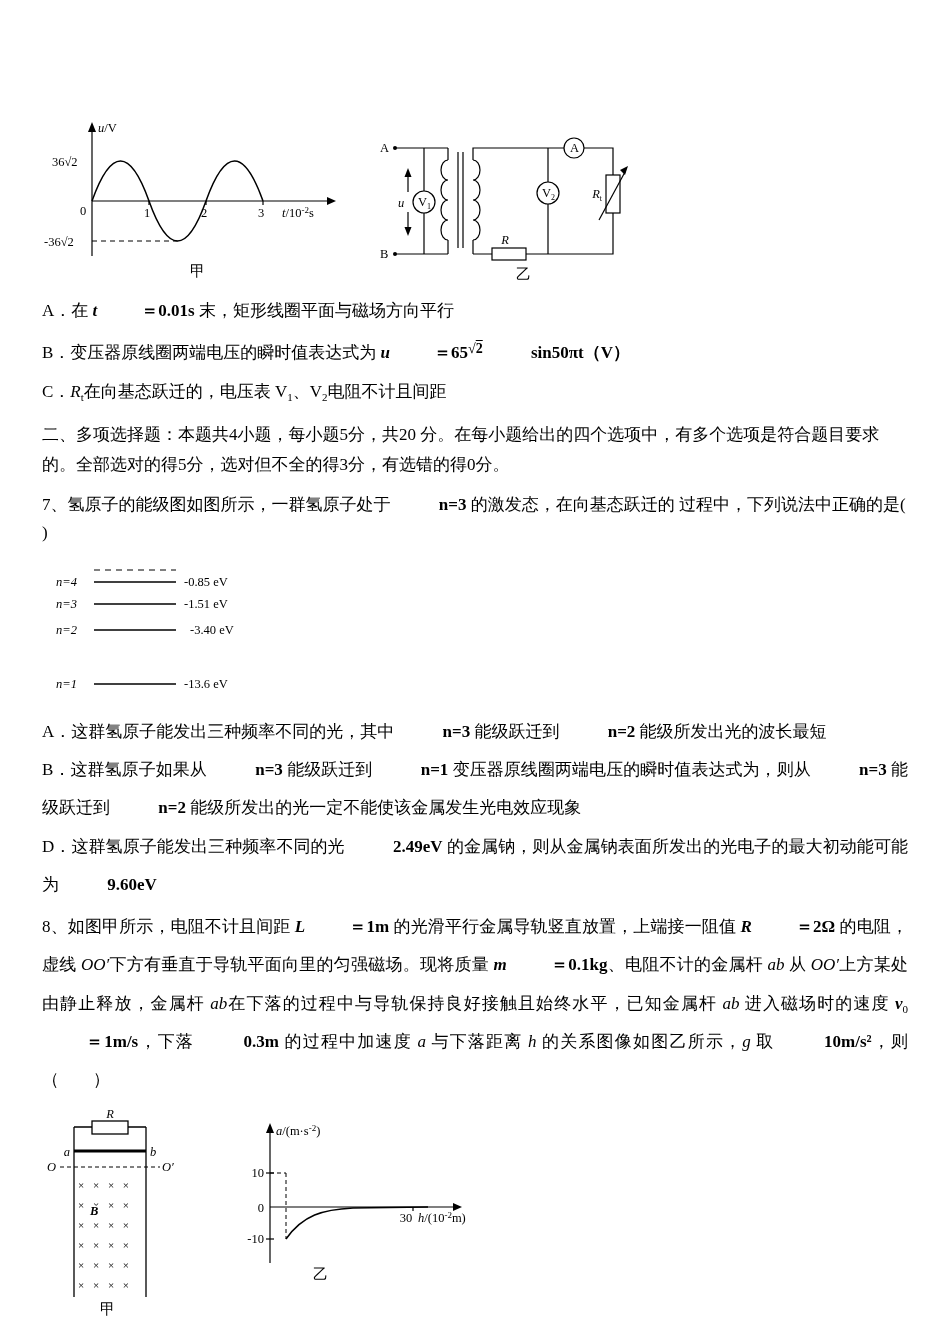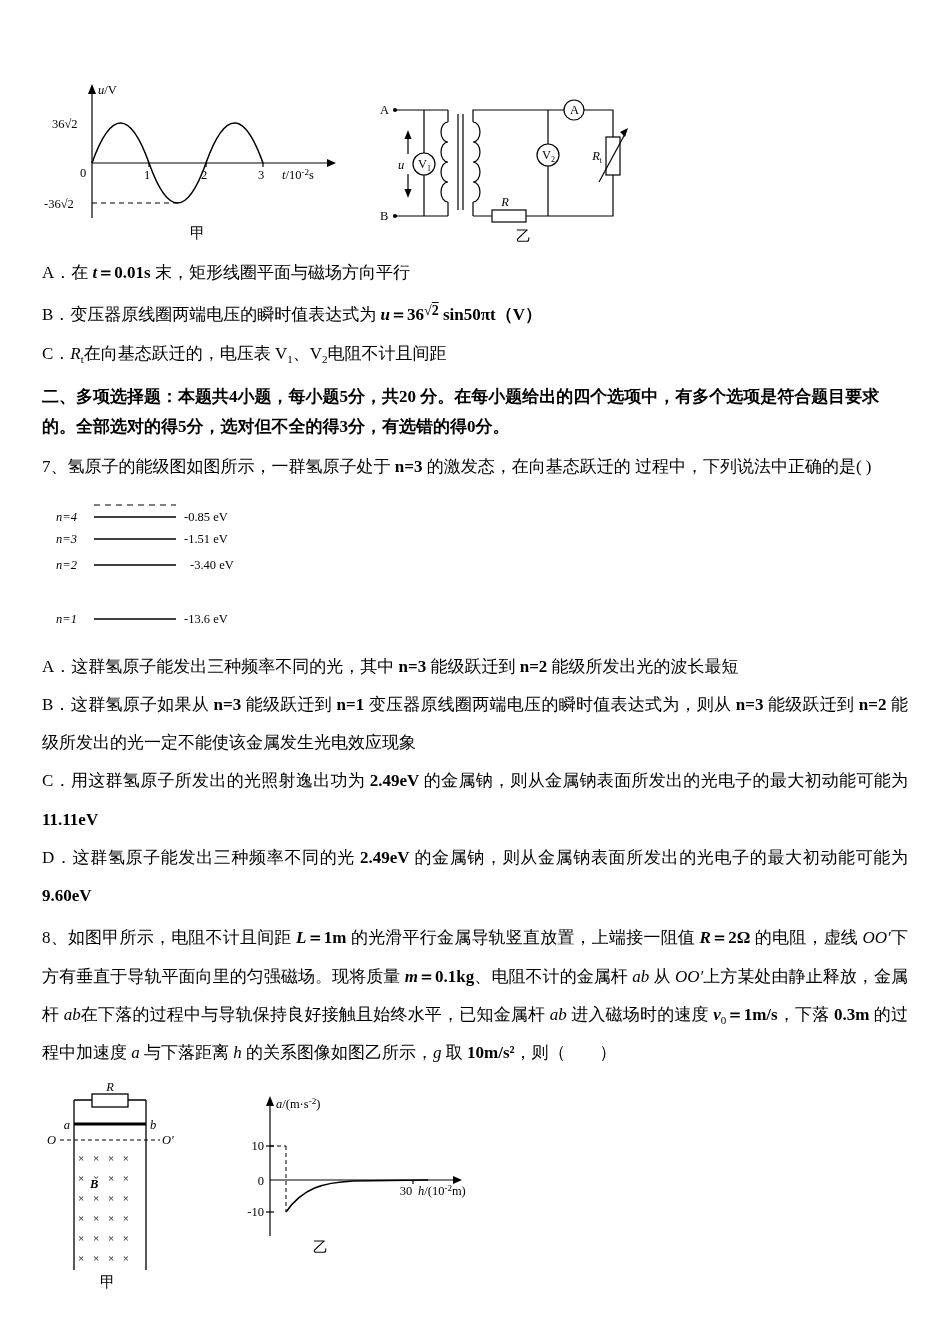--- a/index.html
+++ b/index.html
@@ -1,34 +1,34 @@
 <!DOCTYPE html>
 <html><head>
 <meta charset="utf-8">
 <style>
   * { margin:0; padding:0; box-sizing:border-box; }
   html,body { background:#fff; }
   body {
     width:950px; height:1344px; overflow:hidden; color:#000;
     font-family:"Liberation Serif", serif; font-size:17px;
   }
-  .page { padding:78px 42px 0 42px; }
+  .page { padding:116px 42px 0 42px; }
 
   .fig-row { display:flex; align-items:flex-start; gap:26px; margin-bottom:16px; }
   .fig-row2 { display:flex; align-items:flex-start; gap:14px; margin-top:4px; }
   .circuit-svg { margin-top:14px; }
   .graph2-svg { margin-top:10px; }
 
   .q6-opts p { margin-bottom:14px; line-height:1.5; }
-  .section-head { font-weight:bold; line-height:1.75; margin:10px 0 12px 0; }
+  .section-head { font-weight:normal; line-height:1.75; margin:10px 0 12px 0; }
   .stem { line-height:1.6; margin-bottom:6px; }
   .q7-opts p { line-height:2.25; margin:0; text-align:justify; }
   .q8-stem { line-height:2.25; margin:4px 0 6px 0; text-align:justify; }
 
-  .b { font-weight:bold; }
+  .b { font-weight:bold;margin-left:44px; }
   .i { font-style:italic; }
   .bi { font-style:italic; font-weight:bold; }
   sub { font-size:11px; }
   .sqrt { font-weight:bold; vertical-align:5px; font-size:14px; }
   .sqrt .ovl { text-decoration:overline; }
 
   svg { font-family:"Liberation Serif", serif; }
   svg text { fill:#000; font-size:12.5px; }
   svg text.it { font-style:italic; }
   svg text.cap { font-size:15px; }
@@ -99,21 +99,21 @@
       <text x="202" y="22">A</text>
       <text x="234" y="68" text-anchor="end"><tspan font-style="italic">R</tspan><tspan dy="3" font-size="8">t</tspan></text>
       <text x="137" y="114" text-anchor="middle" class="it">R</text>
       <text x="148" y="149" class="cap">乙</text>
     </svg>
   </div>
 
   
   <div class="q6-opts">
     <p class="opt"><span>A．在 </span><span class="bi">t</span><span class="b">＝0.01s</span><span> 末，矩形线圈平面与磁场方向平行</span></p>
-    <p class="opt"><span>B．变压器原线圈两端电压的瞬时值表达式为 </span><span class="bi">u</span><span class="b">＝36</span><span class="sqrt"><span>√</span><span class="ovl">2</span></span><span class="b"> sin50πt（V）</span></p>
+    <p class="opt"><span>B．变压器原线圈两端电压的瞬时值表达式为 </span><span class="bi">u</span><span class="b">＝65</span><span class="sqrt"><span>√</span><span class="ovl">2</span></span><span class="b"> sin50πt（V）</span></p>
     <p class="opt"><span>C．</span><span class="i">R</span><sub>t</sub><span>在向基态跃迁的，电压表 V</span><sub>1</sub><span>、V</span><sub>2</sub><span>电阻不计且间距</span></p>
   </div>
 
   
   <p class="section-head">二、多项选择题：本题共4小题，每小题5分，共20 分。在每小题给出的四个选项中，有多个选项是符合题目要求的。全部选对的得5分，选对但不全的得3分，有选错的得0分。</p>
 
   
   <p class="stem"><span>7、氢原子的能级图如图所示，一群氢原子处于 </span><span class="b">n=3</span><span> 的激发态，在向基态跃迁的 过程中，下列说法中正确的是( )</span></p>
 
   <svg width="252" height="138" viewBox="0 0 252 138" style="margin:6px 0 12px 0;">
@@ -130,21 +130,20 @@
     <text x="142" y="50">-1.51 eV</text>
     <text x="14" y="76" class="it">n=2</text>
     <text x="148" y="76">-3.40 eV</text>
     <text x="14" y="130" class="it">n=1</text>
     <text x="142" y="130">-13.6 eV</text>
   </svg>
 
   <div class="q7-opts">
     <p><span>A．这群氢原子能发出三种频率不同的光，其中 </span><span class="b">n=3</span><span> 能级跃迁到 </span><span class="b">n=2</span><span> 能级所发出光的波长最短</span></p>
     <p><span>B．这群氢原子如果从 </span><span class="b">n=3</span><span> 能级跃迁到 </span><span class="b">n=1</span><span> 变压器原线圈两端电压的瞬时值表达式为，则从 </span><span class="b">n=3</span><span> 能级跃迁到 </span><span class="b">n=2</span><span> 能级所发出的光一定不能使该金属发生光电效应现象</span></p>
-    <p><span>C．用这群氢原子所发出的光照射逸出功为 </span><span class="b">2.49eV</span><span> 的金属钠，则从金属钠表面所发出的光电子的最大初动能可能为 </span><span class="b">11.11eV</span></p>
     <p><span>D．这群氢原子能发出三种频率不同的光 </span><span class="b">2.49eV</span><span> 的金属钠，则从金属钠表面所发出的光电子的最大初动能可能为 </span><span class="b">9.60eV</span></p>
   </div>
 
   
   <p class="q8-stem"><span>8、如图甲所示，电阻不计且间距 </span><span class="bi">L</span><span class="b">＝1m</span><span> 的光滑平行金属导轨竖直放置，上端接一阻值 </span><span class="bi">R</span><span class="b">＝2Ω</span><span> 的电阻，虚线 </span><span class="i">OO′</span><span>下方有垂直于导轨平面向里的匀强磁场。现将质量 </span><span class="bi">m</span><span class="b">＝0.1kg</span><span>、电阻不计的金属杆 </span><span class="i">ab</span><span> 从 </span><span class="i">OO′</span><span>上方某处由静止释放，金属杆 </span><span class="i">ab</span><span>在下落的过程中与导轨保持良好接触且始终水平，已知金属杆 </span><span class="i">ab</span><span> 进入磁场时的速度 </span><span class="bi">v</span><sub>0</sub><span class="b">＝1m/s</span><span>，下落 </span><span class="b">0.3m</span><span> 的过程中加速度 </span><span class="i">a</span><span> 与下落距离 </span><span class="i">h</span><span> 的关系图像如图乙所示，</span><span class="i">g</span><span> 取 </span><span class="b">10m/s²</span><span>，则（　　）</span></p>
 
   <div class="fig-row2">
 
     <svg width="152" height="212" viewBox="0 0 152 212">
       <g stroke="#000" stroke-width="1.3" fill="none">

